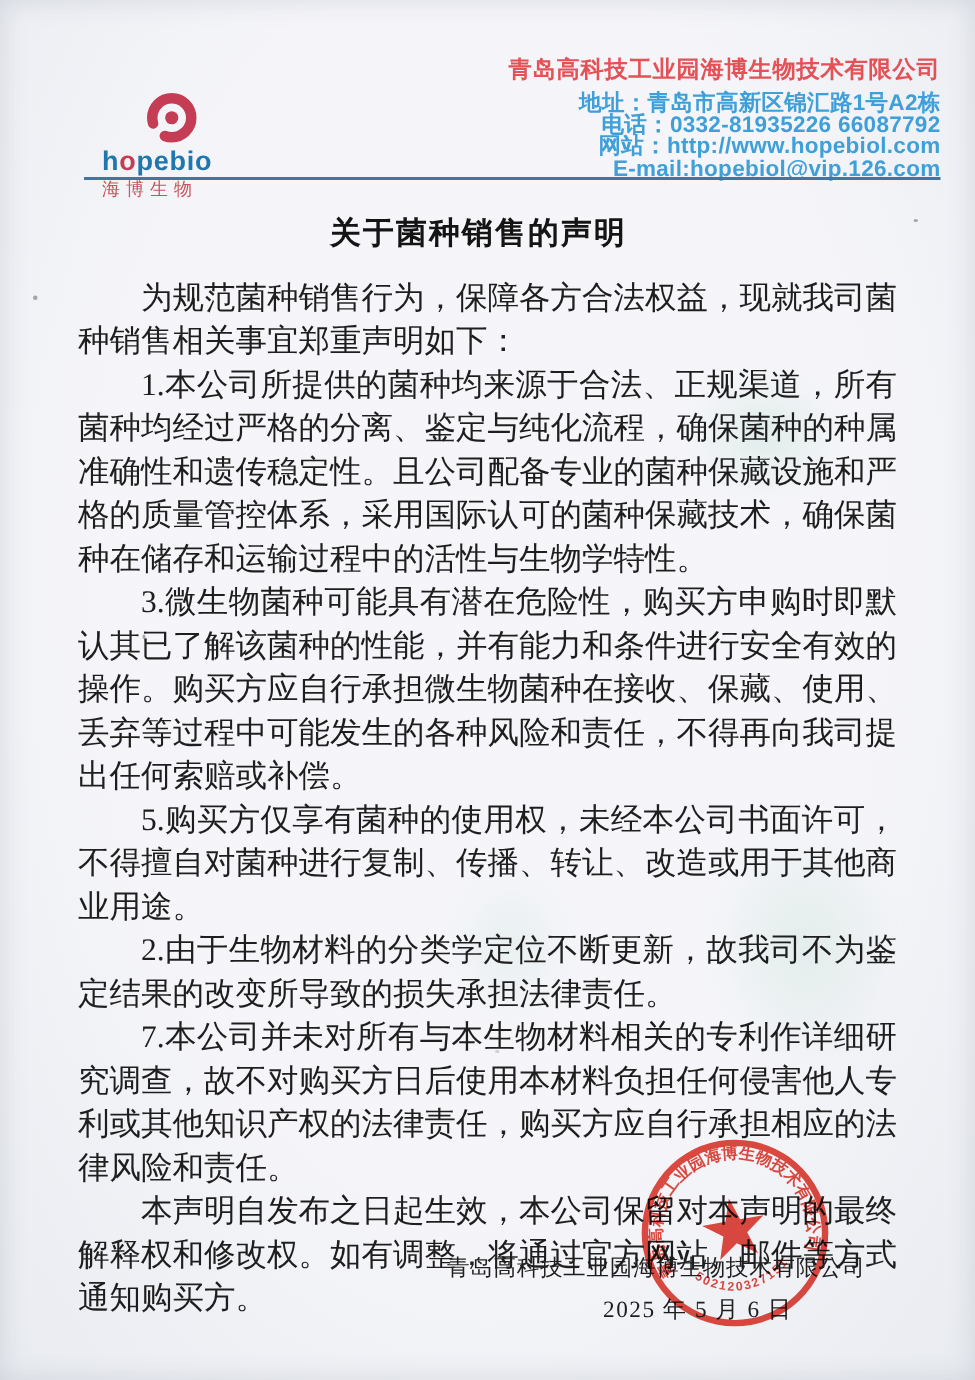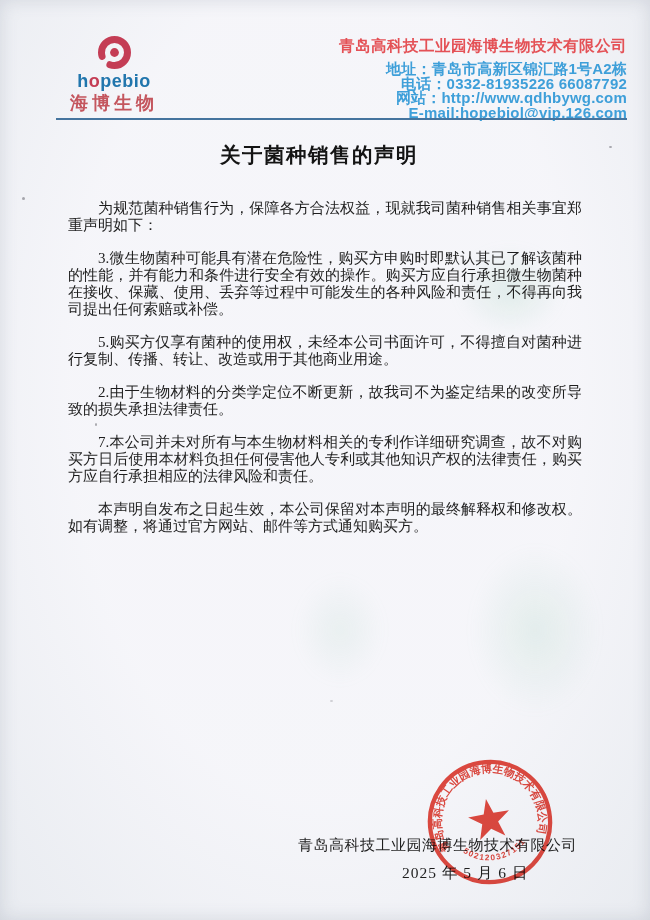--- a/index.html
+++ b/index.html
@@ -12,34 +12,34 @@
     background:
       radial-gradient(ellipse at 50% 42%, rgba(246,246,250,0.9) 55%, rgba(232,235,240,0.9) 100%),
       linear-gradient(180deg, #edeff3 0%, #f1f1f6 30%, #f0f1f5 70%, #ecEEf2 100%);
     background-color: #eff1f5;
     overflow: hidden;
     box-shadow: inset 0 0 18px rgba(90,100,120,0.18);
   }
 
   
   .logo-block {
-    position: absolute; left: 68px; top: 34px; width: 92px;
-    text-align: center; z-index: 2;
+    position: absolute; left: 68px; top: 60px; width: 92px;
+    z-index: 2;
   }
   .logo-ring-svg { display: block; margin: 0 auto; }
   .logo-word {
     margin-top: 1px;
     font-family: "Liberation Sans", "DejaVu Sans", sans-serif;
     font-weight: bold; font-size: 18px; letter-spacing: 0.5px;
     color: #2176ad; line-height: 1;
   }
   .logo-word .o-red { color: #c43d55; }
   .logo-cn {
     margin-top: 4px;
-    font-weight: bold; font-size: 18px; letter-spacing: 4px;
+    font-weight: normal; font-size: 12px; letter-spacing: 4px;
     color: #c4565e; line-height: 1;
   }
 
   .header-right {
     position: absolute; right: 23px; top: 36px; text-align: right; z-index: 2;
     font-family: "Liberation Sans", "DejaVu Sans", sans-serif;
   }
   .company-name {
     color: #e45156; font-weight: bold; font-size: 15.5px;
     letter-spacing: 0.5px; margin-bottom: 5px;
@@ -58,21 +58,21 @@
   .doc-title {
     position: absolute; left: 0; top: 141px; width: 638px;
     text-align: center; font-size: 20.5px; font-weight: bold;
     letter-spacing: 1.5px; color: #141414; z-index: 2;
   }
   .doc-body {
     position: absolute; left: 52px; top: 184px; width: 546px; z-index: 2;
     color: #1e1e1e;
   }
   .doc-body p {
-    margin: 16px; font-size: 15px; line-height: 17px;
+    margin: 0; font-size: 21px; line-height: 29px;
     text-align: justify; text-indent: 2em;
   }
 
   .signature {
     position: absolute; top: 836px; right: 73px; z-index: 2;
     font-size: 15px; letter-spacing: 0.5px; color: #1e1e1e;
   }
   .doc-date {
     position: absolute; top: 863px; left: 402px; z-index: 2;
     font-size: 15.5px; letter-spacing: 1px; color: #1e1e1e;
@@ -121,30 +121,31 @@
       <circle cx="18.5" cy="18.5" r="4.4" fill="#c43d55"></circle>
     </svg>
     <div class="logo-word"><span>h</span><span class="o-red">o</span><span>pebio</span></div>
     <div class="logo-cn">海博生物</div>
   </div>
 
   <div class="header-right">
     <div class="company-name">青岛高科技工业园海博生物技术有限公司</div>
     <div class="info-line">地址：青岛市高新区锦汇路1号A2栋</div>
     <div class="info-line">电话：0332-81935226 66087792</div>
-    <div class="info-line">网站：http://www.qdhbywg.com</div>
+    <div class="info-line">网站：http://www.hopebiol.com</div>
     <div class="info-line">E-mail:hopebiol@vip.126.com</div>
   </div>
 
   <div class="divider"></div>
 
   <div class="doc-title">关于菌种销售的声明</div>
 
   <div class="doc-body">
     <p>为规范菌种销售行为，保障各方合法权益，现就我司菌种销售相关事宜郑重声明如下：</p>
+    <p>1.本公司所提供的菌种均来源于合法、正规渠道，所有菌种均经过严格的分离、鉴定与纯化流程，确保菌种的种属准确性和遗传稳定性。且公司配备专业的菌种保藏设施和严格的质量管控体系，采用国际认可的菌种保藏技术，确保菌种在储存和运输过程中的活性与生物学特性。</p>
     <p>3.微生物菌种可能具有潜在危险性，购买方申购时即默认其已了解该菌种的性能，并有能力和条件进行安全有效的操作。购买方应自行承担微生物菌种在接收、保藏、使用、丢弃等过程中可能发生的各种风险和责任，不得再向我司提出任何索赔或补偿。</p>
     <p>5.购买方仅享有菌种的使用权，未经本公司书面许可，不得擅自对菌种进行复制、传播、转让、改造或用于其他商业用途。</p>
     <p>2.由于生物材料的分类学定位不断更新，故我司不为鉴定结果的改变所导致的损失承担法律责任。</p>
     <p>7.本公司并未对所有与本生物材料相关的专利作详细研究调查，故不对购买方日后使用本材料负担任何侵害他人专利或其他知识产权的法律责任，购买方应自行承担相应的法律风险和责任。</p>
     <p>本声明自发布之日起生效，本公司保留对本声明的最终解释权和修改权。如有调整，将通过官方网站、邮件等方式通知购买方。</p>
   </div>
 
   <div class="signature">青岛高科技工业园海博生物技术有限公司</div>
   <div class="doc-date">2025 年 5 月 6 日</div>
 

